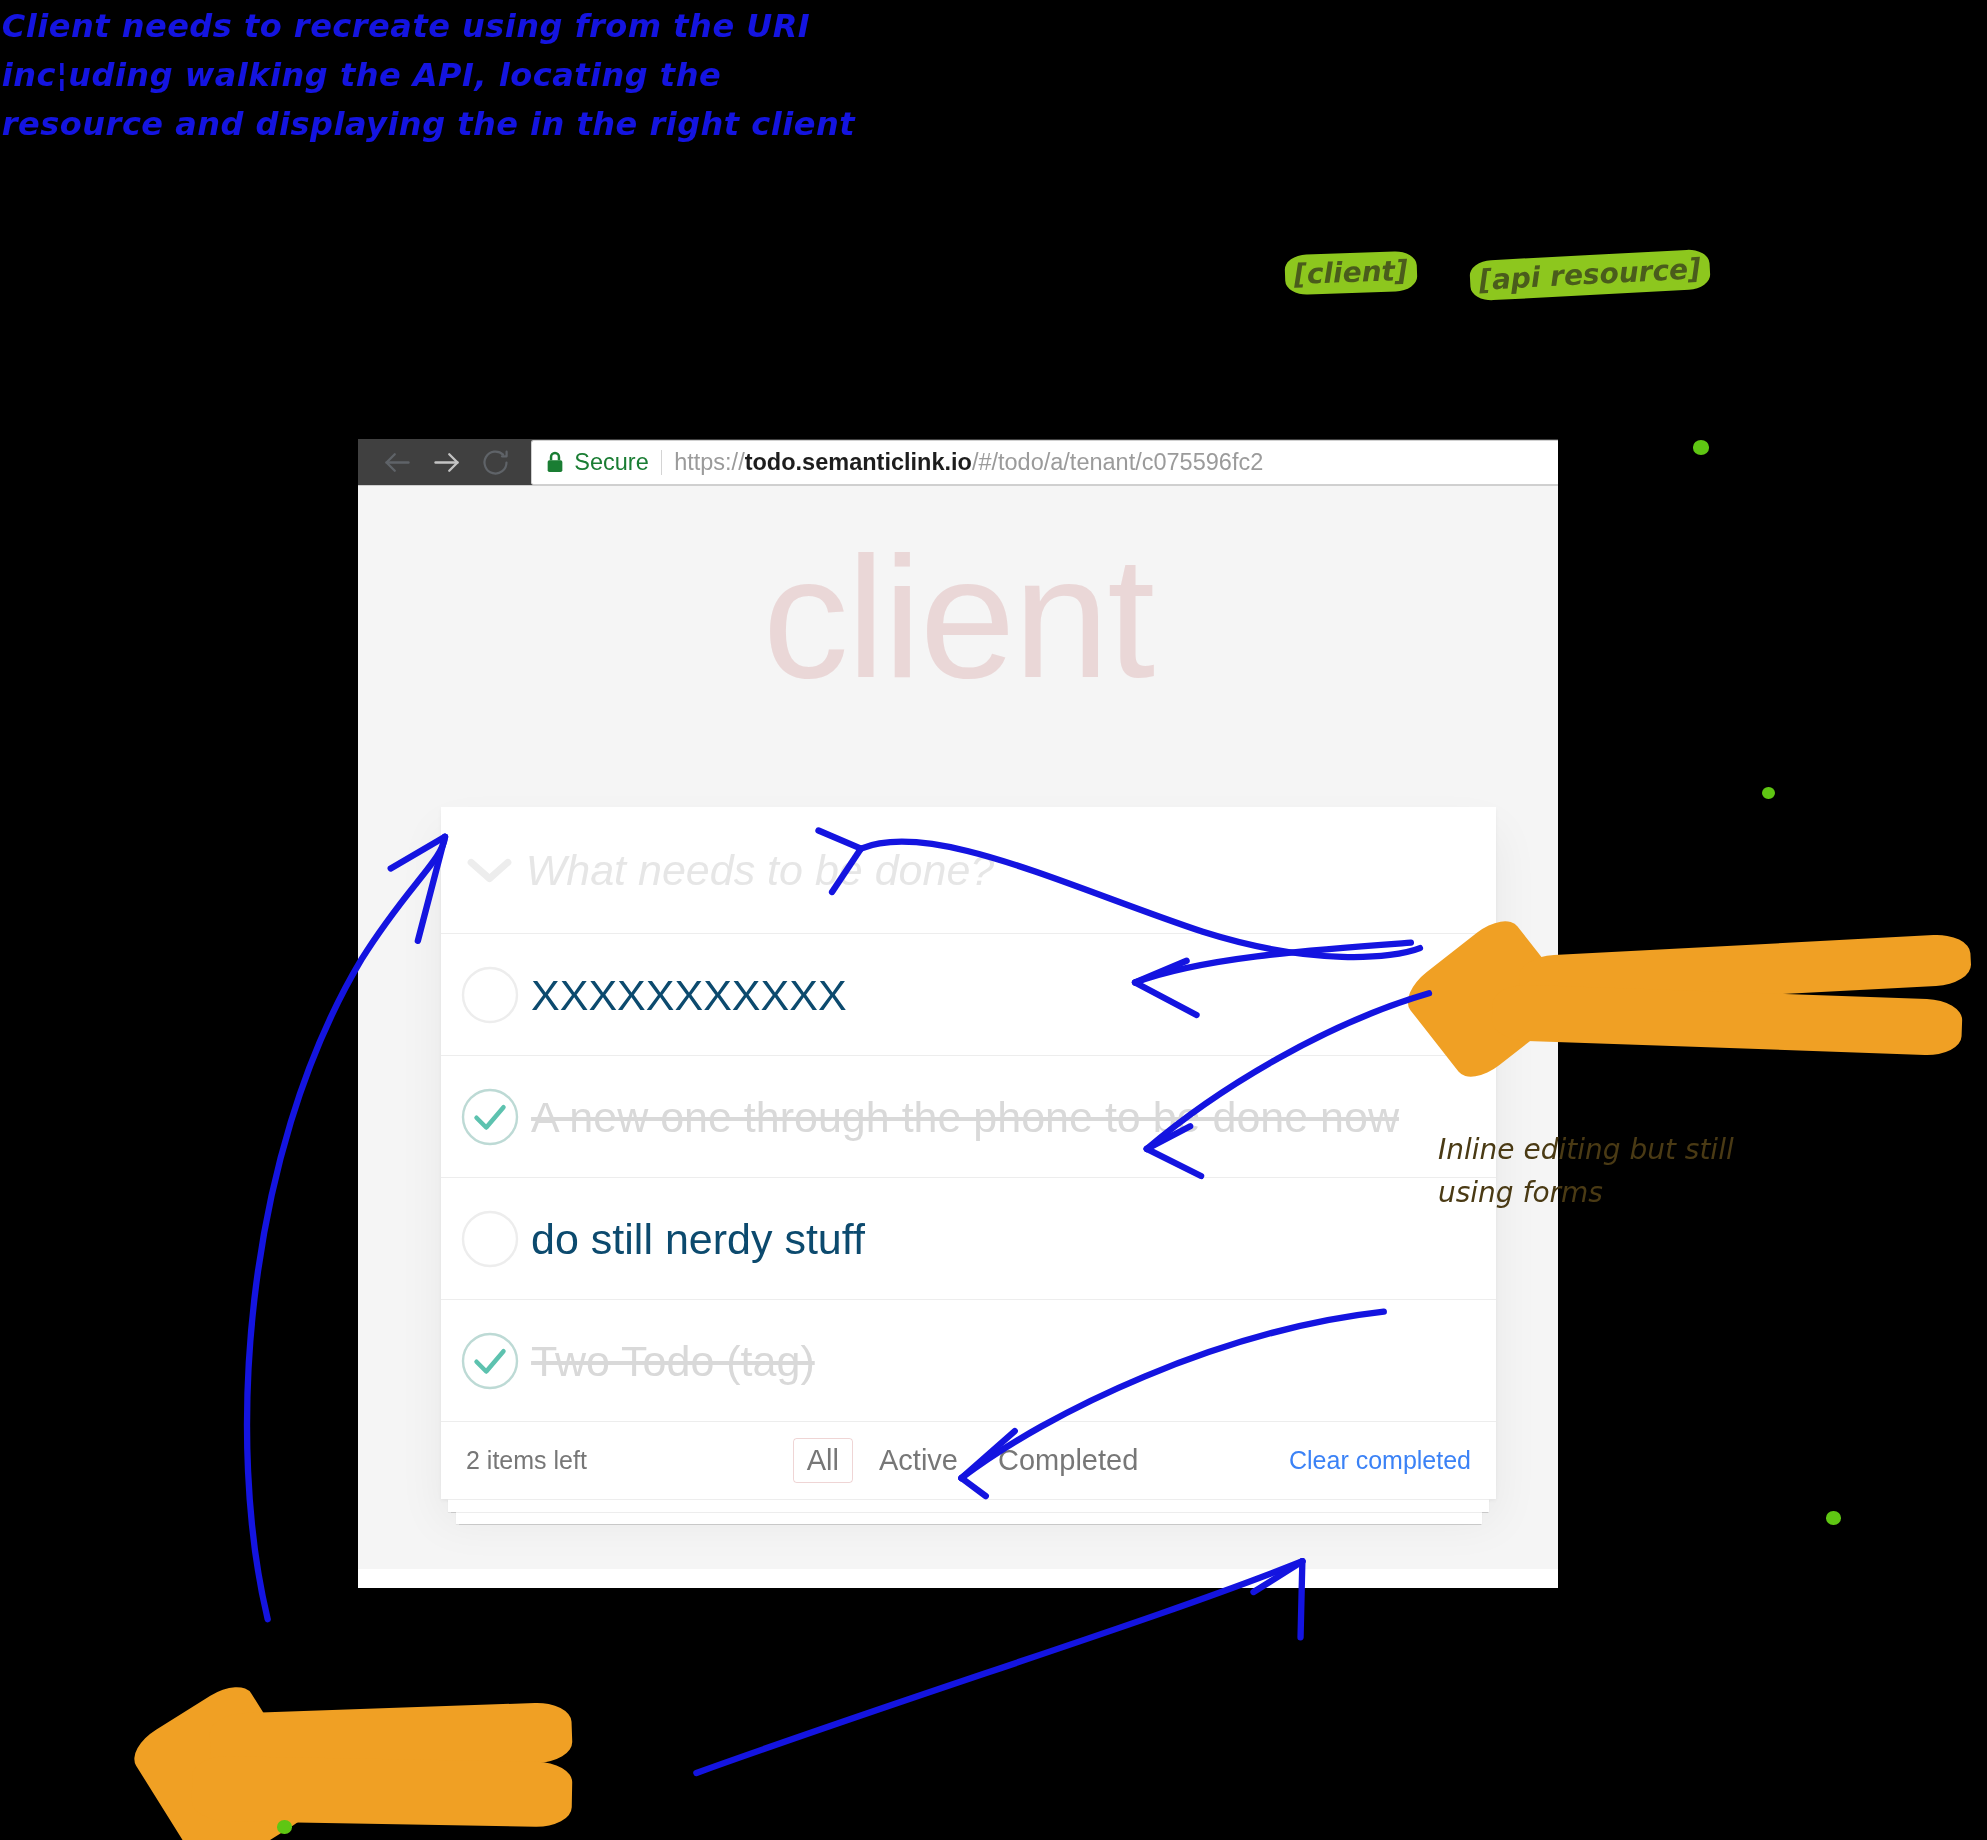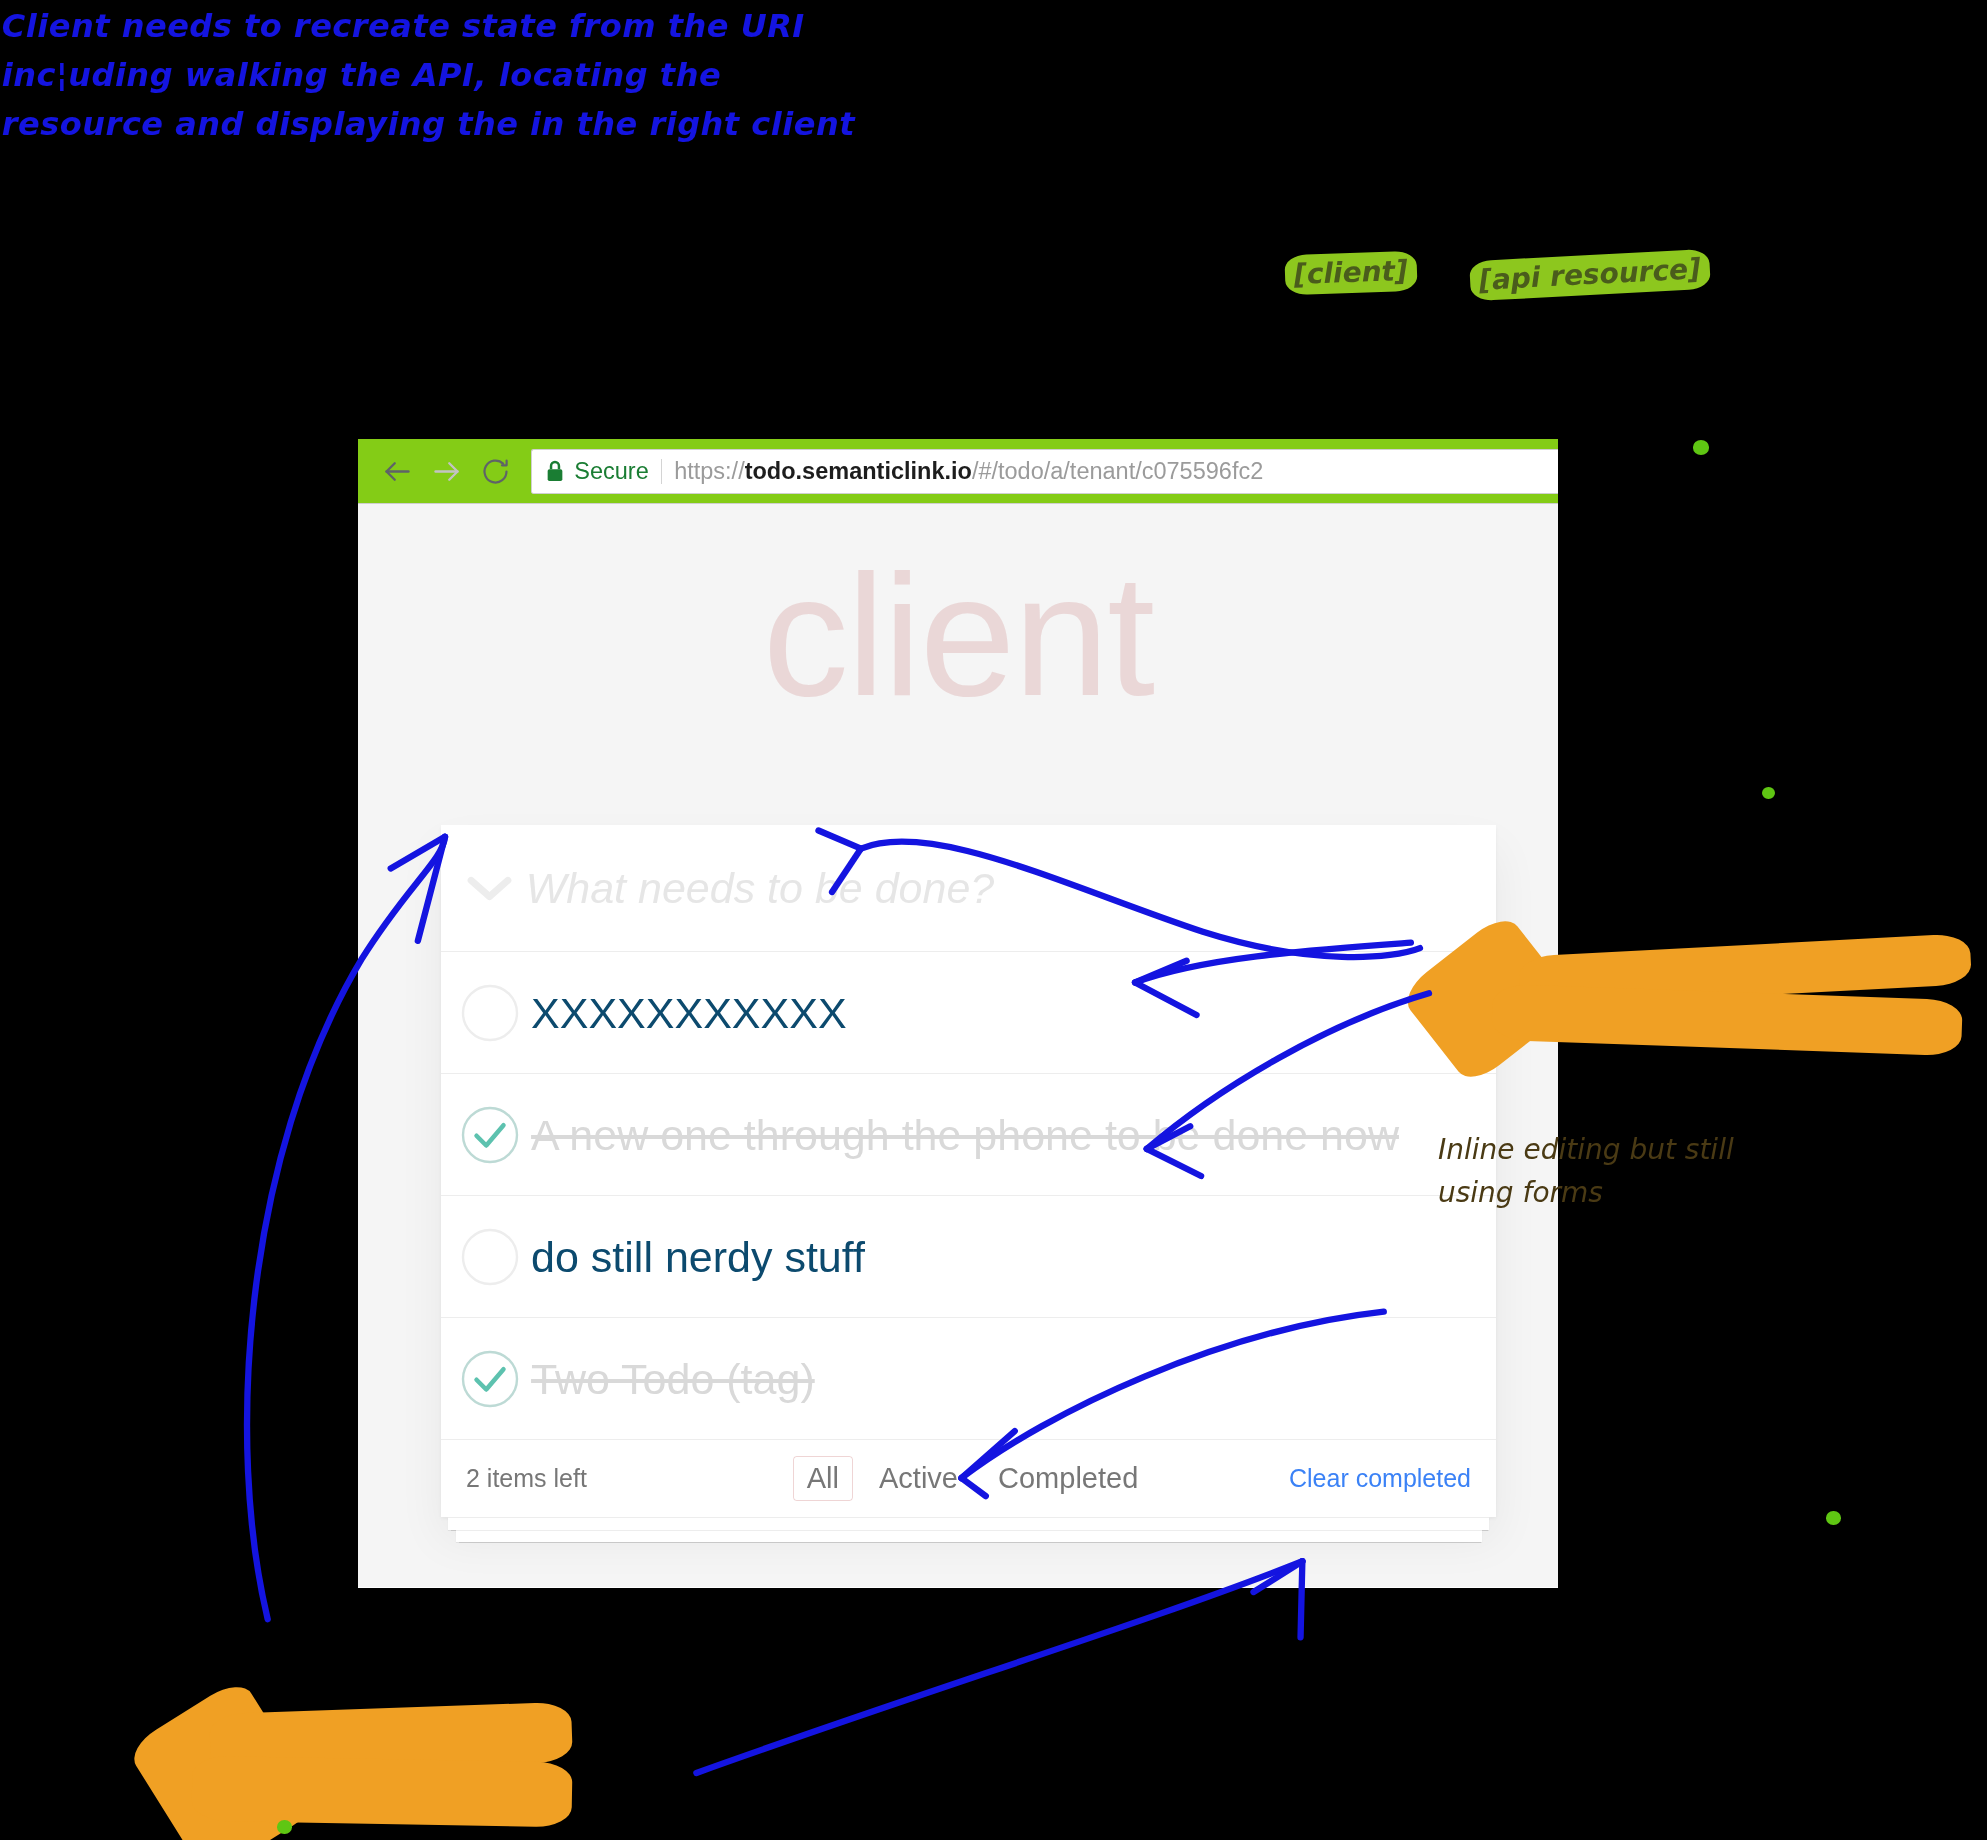--- a/index.html
+++ b/index.html
@@ -79,22 +79,22 @@
     left: 358px;
     top: 439px;
     width: 1200px;
     height: 1149px;
     background: #ffffff;
     overflow: hidden;
     z-index: 10;
   }
 
   #browser-toolbar {
-    height: 65px;
-    background: #84cc16;
+    height: 47px;
+    background: #404040;
     display: flex;
     align-items: center;
     padding: 0 0 0 14.5px;
     border-bottom: 0.9px solid #cfcfcf;
   }
 
   .nav-btn {
     width: 49px;
     height: 49px;
     display: flex;
@@ -393,21 +393,21 @@
       </div>
 
       <div class="card-shadow" id="card-shadow-1"></div>
       <div class="card-shadow" id="card-shadow-2"></div>
     </section>
   </div>
 </div>
 
 <div class="anno-layer">
 
-  <div id="top-note" class="handwriting-blue">Client needs to recreate state from the URI
+  <div id="top-note" class="handwriting-blue">Client needs to recreate using from the URI
 inc¦uding walking the API, locating the
 resource and displaying the in the right client</div>
 
   <div class="hl-green" style="left:1285px; top:253px;">[client]</div>
   <div class="hl-green" style="left:1470px; top:255px; transform:rotate(-3deg);">[api resource]</div>
 
   <div class="hl-orange" style="left:1438px; top:956px; width:425px;">
     <span class="swash" style="left:-18px; top:-16.3px; width:136px; height:118px; transform:rotate(-38deg);"></span>
     <span class="swash" style="left:81px; top:-11px; width:452px; height:51px; transform:rotate(-3deg);"></span>
     <span class="swash" style="left:54px; top:36px; width:470px; height:56px; transform:rotate(2deg);"></span>

